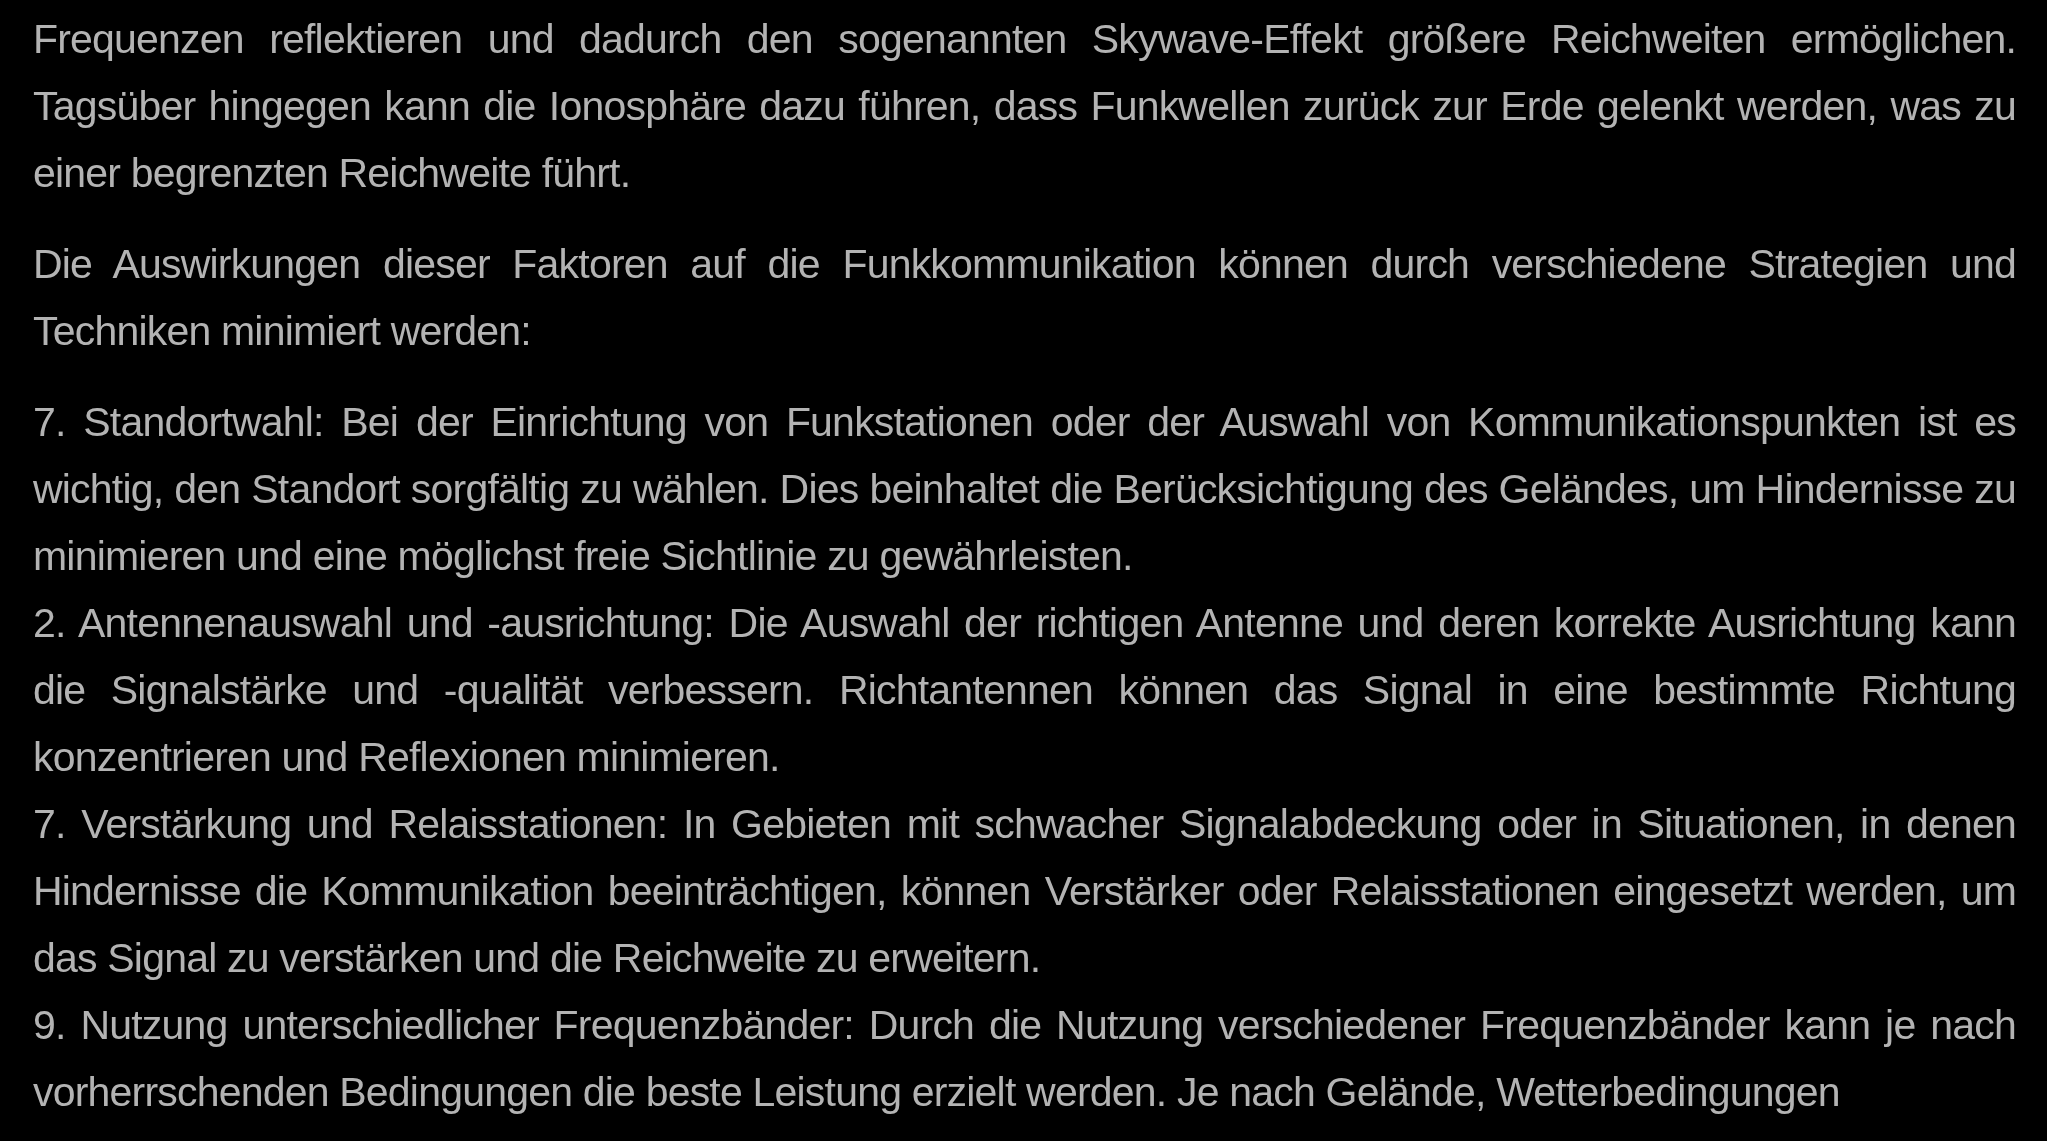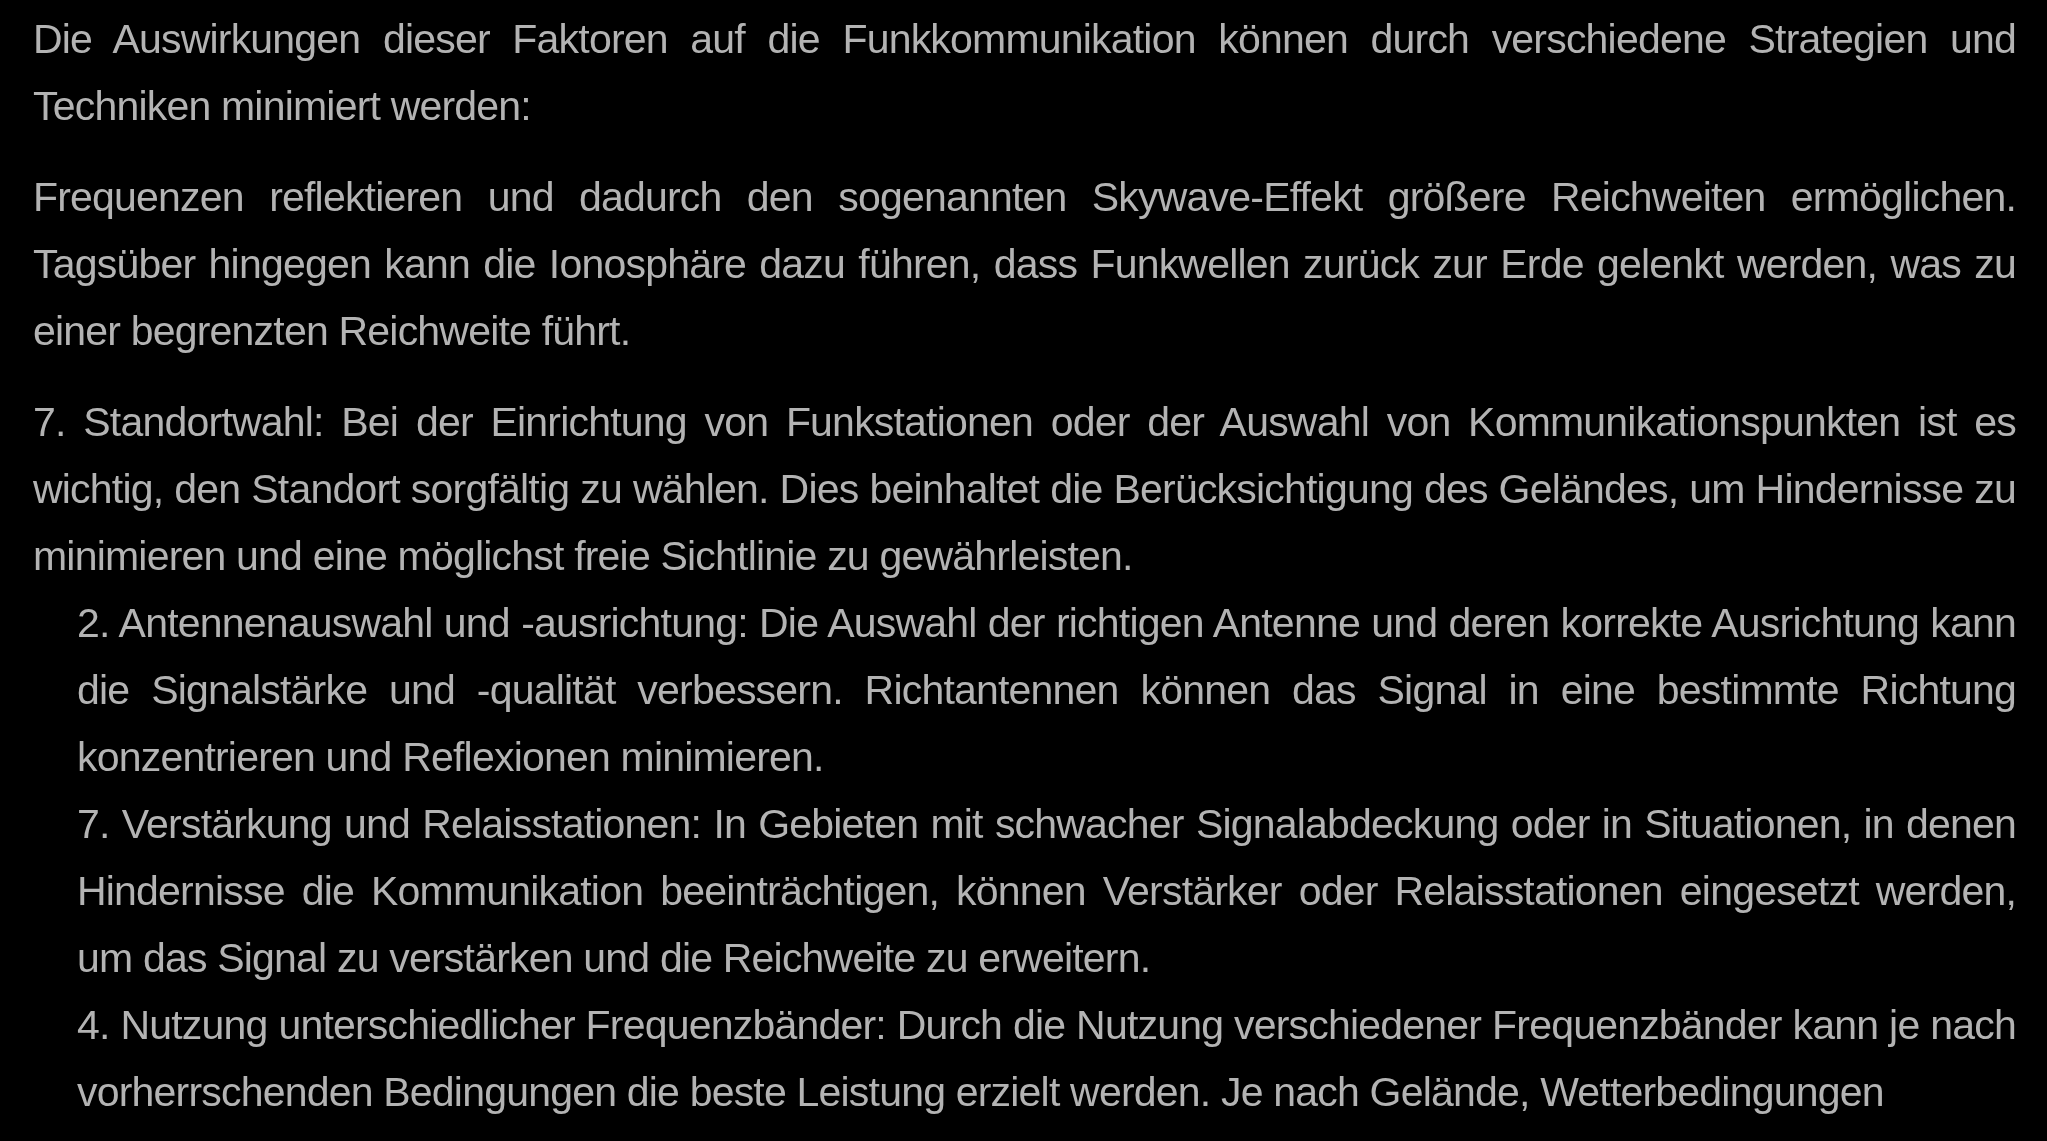--- a/index.html
+++ b/index.html
@@ -31,28 +31,27 @@
     -webkit-hyphens: none;
     hyphens: none;
   }
   .page-text p.para + p.para,
   .page-text p.list-item + p.para,
   .page-text p.para + p.list-item {
     margin-top: 24px;
   }
   .page-text p.list-item + p.list-item {
     margin-top: 0;
-    margin-left: 44px;
   }
 </style>
 </head>
 <body>
 
 <div class="reader-viewport">
   <div class="page-text">
+    <p class="para">Frequenzen reflektieren und dadurch den sogenannten Skywave-Effekt größere Reichweiten ermöglichen. Tagsüber hingegen kann die Ionosphäre dazu führen, dass Funkwellen zurück zur Erde gelenkt werden, was zu einer begrenzten Reichweite führt.</p>
     <p class="para">Die Auswirkungen dieser Faktoren auf die Funkkommunikation können durch verschiedene Strategien und Techniken minimiert werden:</p>
-    <p class="para">Frequenzen reflektieren und dadurch den sogenannten Skywave-Effekt größere Reichweiten ermöglichen. Tagsüber hingegen kann die Ionosphäre dazu führen, dass Funkwellen zurück zur Erde gelenkt werden, was zu einer begrenzten Reichweite führt.</p>
     <p class="list-item">7. Standortwahl: Bei der Einrichtung von Funkstationen oder der Auswahl von Kommunikationspunkten ist es wichtig, den Standort sorgfältig zu wählen. Dies beinhaltet die Berücksichtigung des Geländes, um Hindernisse zu minimieren und eine möglichst freie Sichtlinie zu gewährleisten.</p>
     <p class="list-item">2. Antennenauswahl und -ausrichtung: Die Auswahl der richtigen Antenne und deren korrekte Ausrichtung kann die Signalstärke und -qualität verbessern. Richtantennen können das Signal in eine bestimmte Richtung konzentrieren und Reflexionen minimieren.</p>
     <p class="list-item">7. Verstärkung und Relaisstationen: In Gebieten mit schwacher Signalabdeckung oder in Situationen, in denen Hindernisse die Kommunikation beeinträchtigen, können Verstärker oder Relaisstationen eingesetzt werden, um das Signal zu verstärken und die Reichweite zu erweitern.</p>
-    <p class="list-item">4. Nutzung unterschiedlicher Frequenzbänder: Durch die Nutzung verschiedener Frequenzbänder kann je nach vorherrschenden Bedingungen die beste Leistung erzielt werden. Je nach Gelände, Wetterbedingungen</p>
+    <p class="list-item">9. Nutzung unterschiedlicher Frequenzbänder: Durch die Nutzung verschiedener Frequenzbänder kann je nach vorherrschenden Bedingungen die beste Leistung erzielt werden. Je nach Gelände, Wetterbedingungen</p>
   </div>
 </div>
 
 </body></html>

